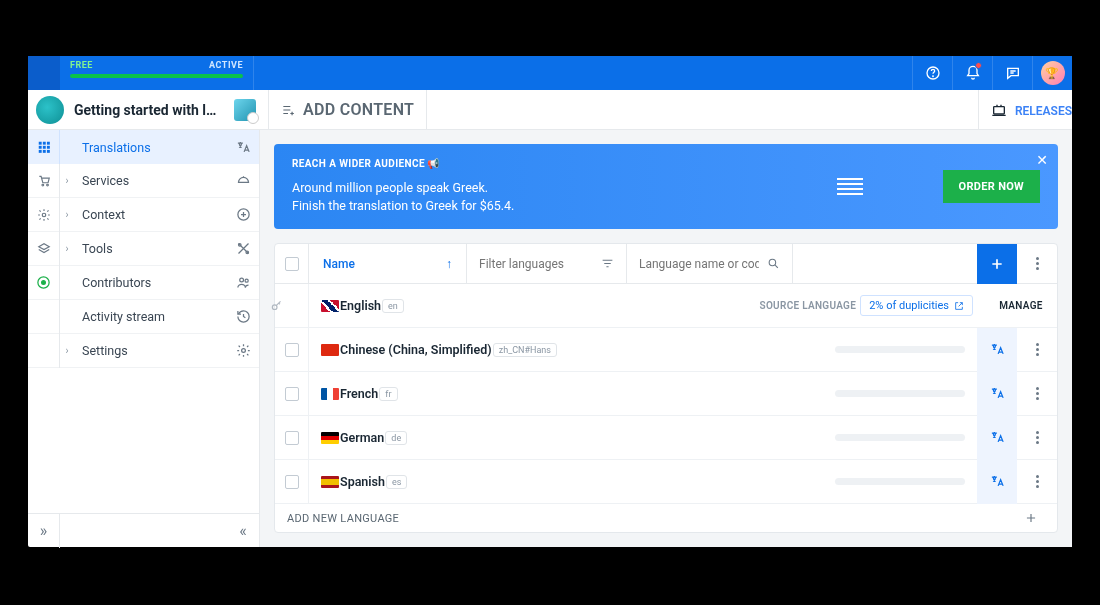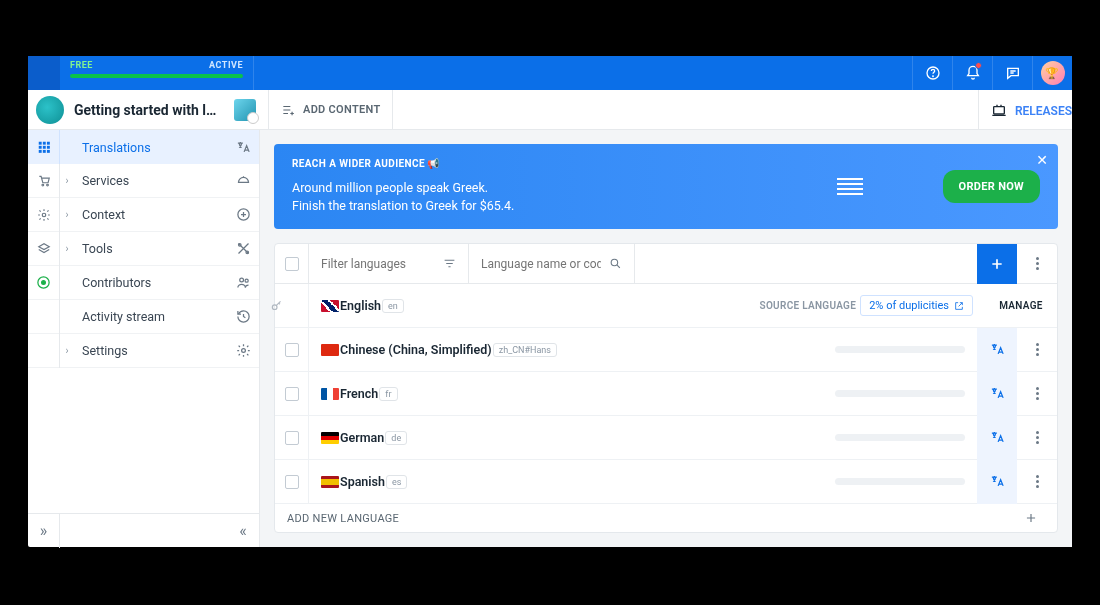--- a/index.html
+++ b/index.html
@@ -16,21 +16,21 @@
 .top-icon{width:40px;height:34px;display:flex;align-items:center;justify-content:center;cursor:pointer;border-left:1px solid rgba(255,255,255,.15);position:relative}
 .top-icon svg{stroke:#fff}
 .notif-dot{position:absolute;top:6px;right:10px;width:7px;height:7px;border-radius:50%;background:#ff4d4d;border:1px solid #0b6fe8}
 .avatar{width:24px;height:24px;border-radius:50%;background:linear-gradient(135deg,#ffd1a1,#ff7eb3);display:flex;align-items:center;justify-content:center;font-size:11px}
 .subheader{height:40px;display:flex;align-items:center;border-bottom:1px solid #e6e9ec}
 .proj-icon{width:28px;height:28px;margin:0 10px 0 8px;border-radius:50%;background:radial-gradient(circle at 40% 40%,#2cc2c9,#0e8f94)}
 .proj-title{font-size:14px;font-weight:700;color:#1a2733;max-width:150px;white-space:nowrap;overflow:hidden;text-overflow:ellipsis}
 .proj-thumb{width:22px;height:22px;margin-left:10px;border-radius:3px;background:linear-gradient(135deg,#6dd5ed,#2193b0);position:relative}
 .proj-thumb::after{content:"";position:absolute;bottom:-3px;right:-3px;width:10px;height:10px;border-radius:50%;background:#fff;border:1px solid #ccc}
 .sub-sep{width:1px;height:40px;background:#e6e9ec;margin:0 12px}
-.add-content{display:flex;align-items:center;gap:8px;font-size:11px;font-weight:600;color:#5a6772;letter-spacing:.3px;cursor:pointer}
+.add-content{display:flex;align-items:center;gap:8px;font-size:16px;font-weight:600;color:#5a6772;letter-spacing:.3px;cursor:pointer}
 .releases{display:flex;align-items:flex-end;gap:8px;font-size:12px;font-weight:600;color:#3b82f6;cursor:pointer}
 .body{flex:1;display:flex;min-height:0}
 .sidebar{width:232px;display:flex;flex-direction:column;border-right:1px solid #e6e9ec}
 .side-item{height:34px;display:flex;align-items:center;font-size:12.5px;color:#3a4653;cursor:pointer}
 .side-item.active{background:#e8f1ff;color:#0b6fe8}
 .side-icon-l{width:32px;display:flex;align-items:center;justify-content:center;border-right:1px solid #e6e9ec;height:34px;color:#6b7885}
 .side-item.active .side-icon-l{color:#0b6fe8;border-right-color:#d0e3ff}
 .side-chev{width:14px;display:flex;justify-content:center;margin-right:8px;color:#8a96a3;font-size:10px}
 .side-label{flex:1}
 .side-icon-r{width:32px;display:flex;align-items:center;justify-content:center;color:#6b7885}
@@ -40,21 +40,21 @@
 .side-footer .l,.side-footer .r{width:32px;display:flex;align-items:center;justify-content:center;color:#6b7885;height:34px;cursor:pointer}
 .side-footer .l{border-right:1px solid #e6e9ec}
 .side-footer .sp{flex:1}
 .main{flex:1;background:#f3f5f7;padding:14px;display:flex;flex-direction:column;gap:14px;min-height:0}
 .banner{background:linear-gradient(90deg,#2b86f3,#4a98ff);border-radius:4px;padding:14px 18px;color:#fff;position:relative;display:flex;align-items:center}
 .banner-left{flex:1}
 .banner-title{font-size:10px;font-weight:700;letter-spacing:.4px;margin-bottom:10px}
 .banner-text{font-size:12.5px;line-height:1.45}
 .banner-flag{margin:0 80px 0 40px;display:flex;flex-direction:column;gap:3px}
 .banner-flag .stripe{width:26px;height:2px;background:#fff}
-.banner-cta{background:#1cb04a;color:#fff;font-size:11px;font-weight:700;padding:10px 16px;border-radius:12px;cursor:pointer;letter-spacing:.3px}
+.banner-cta{background:#1cb04a;color:#fff;font-size:11px;font-weight:700;padding:10px 16px;border-radius:0;cursor:pointer;letter-spacing:.3px}
 .banner-close{position:absolute;top:8px;right:10px;cursor:pointer;color:#fff;font-size:14px}
 .table{background:#fff;border:1px solid #e4e8ec;border-radius:4px;display:flex;flex-direction:column;flex:1;min-height:0}
 .thead{height:40px;display:flex;align-items:center;border-bottom:1px solid #e6e9ec}
 .th-chk{width:34px;display:flex;justify-content:center;border-right:1px solid #e6e9ec;height:40px;align-items:center}
 .chk{width:14px;height:14px;border:1.5px solid #c3cbd3;border-radius:2px;cursor:pointer}
 .th-name{width:158px;padding:0 14px;display:flex;align-items:center;justify-content:space-between;border-right:1px solid #e6e9ec;height:40px;font-size:12px;color:#0b6fe8;font-weight:500;cursor:pointer}
 .th-filter{width:160px;display:flex;align-items:center;justify-content:space-between;border-right:1px solid #e6e9ec;height:40px;padding:0 12px}
 .th-filter input{border:none;outline:none;font-size:12px;width:100px;color:#333}
 .th-search{width:166px;display:flex;align-items:center;justify-content:space-between;border-right:1px solid #e6e9ec;height:40px;padding:0 12px}
 .th-search input{border:none;outline:none;font-size:12px;width:120px;color:#333}
@@ -291,20 +291,24 @@
         </div>
         <div class="banner-cta">ORDER NOW</div>
         <div class="banner-close">✕</div>
       </div>
 
       <div class="table">
         <div class="thead">
           <div class="th-chk">
               <div class="chk"></div>
             </div>
+          <div class="th-name">
+            <span>Name</span>
+            <span style="color:#0b6fe8">↑</span>
+          </div>
           <div class="th-filter">
             <input placeholder="Filter languages" style="">
             <svg width="13" height="13" viewBox="0 0 24 24" fill="none" stroke="#6b7885" stroke-width="2">
                 <path d="M3 6h18M6 12h12M10 18h4"></path>
               </svg>
           </div>
           <div class="th-search">
             <input placeholder="Language name or code" style="">
             <svg width="13" height="13" viewBox="0 0 24 24" fill="none" stroke="#6b7885" stroke-width="2">
                 <circle cx="10" cy="10" r="6"></circle>

